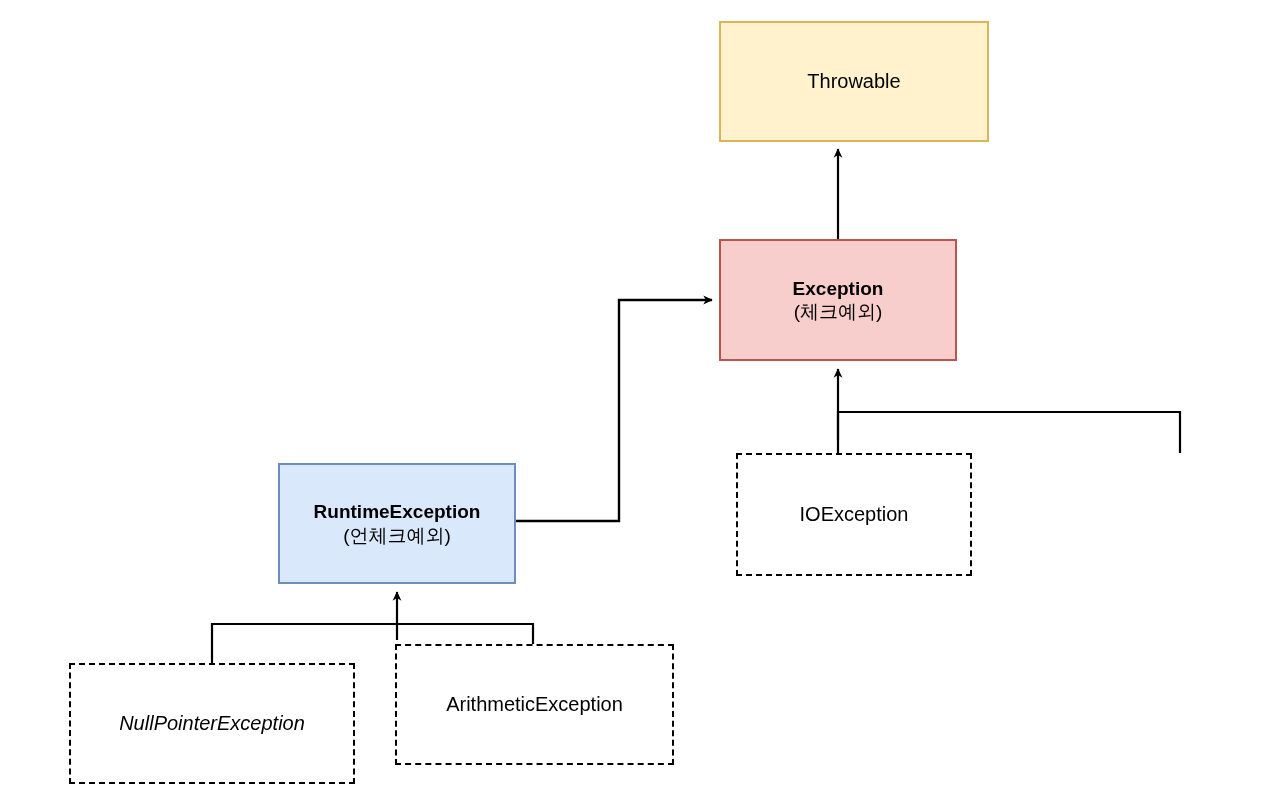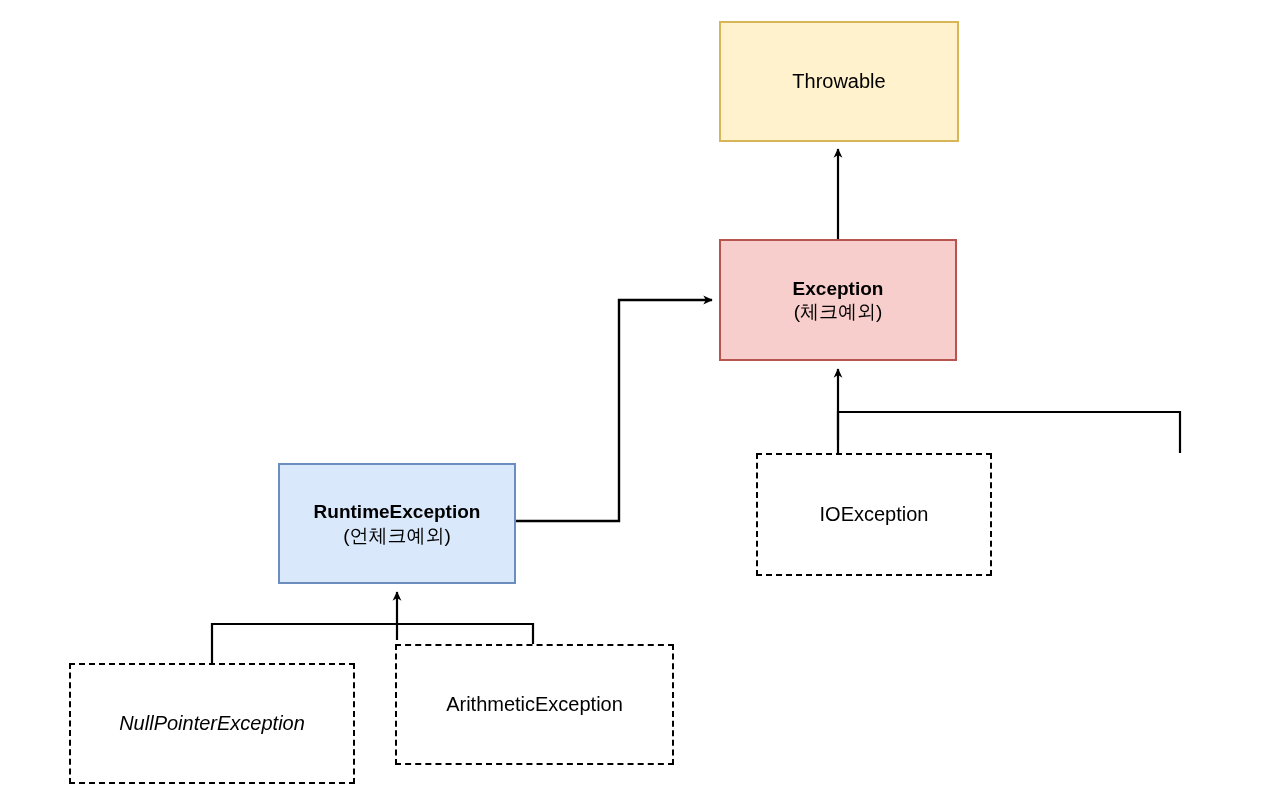--- a/index.html
+++ b/index.html
@@ -52,24 +52,24 @@
   .node-dashed {
     background: #ffffff;
     border: 2px dashed #000000;
   }
   .fs-20 { font-size: 20px; }
   .fs-19 { font-size: 19px; }
   .bold { font-weight: bold; }
   .regular { font-weight: normal; }
 
   
-  #node-throwable            { left: 719px; top: 21px;  width: 240px; height: 121px; }
+  #node-throwable            { left: 719px; top: 21px;  width: 270px; height: 121px; }
   #node-exception            { left: 719px; top: 239px; width: 238px; height: 122px; }
   #node-runtimeexception     { left: 278px; top: 463px; width: 238px; height: 121px; }
-  #node-ioexception          { left: 756px; top: 453px; width: 236px; height: 123px; }
+  #node-ioexception          { left: 736px; top: 453px; width: 236px; height: 123px; }
   #node-sqlexception         { left: 1004px; top: 453px; width: 248px; height: 123px; }
   #node-nullpointerexception { left: 69px;  top: 663px; width: 286px; height: 121px; font-style: italic; }
   #node-arithmeticexception  { left: 395px; top: 644px; width: 279px; height: 121px; }
 </style>
 </head>
 <body>
 
 <div id="canvas">
 
   <svg id="edges" width="1280" height="810" viewBox="0 0 1280 810" xmlns="http://www.w3.org/2000/svg">

